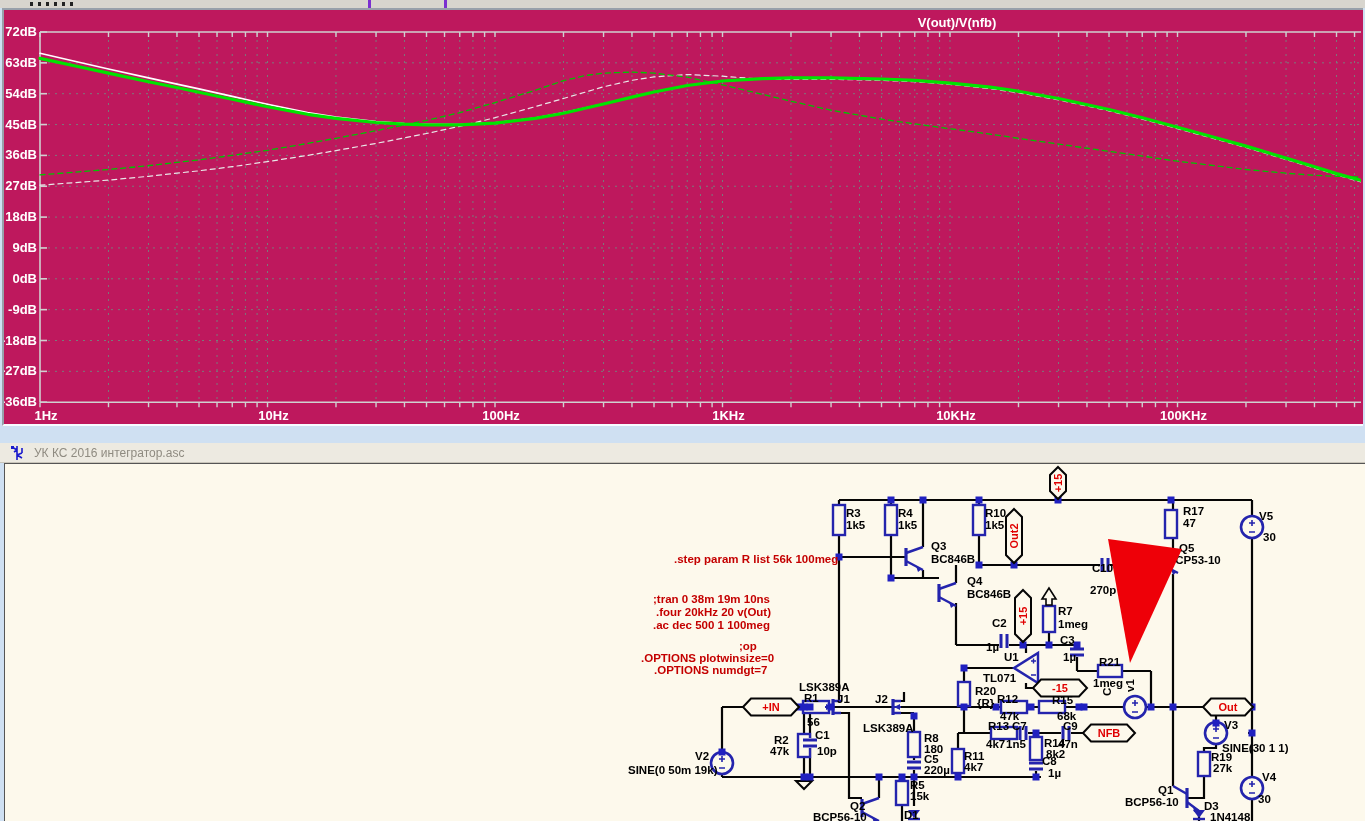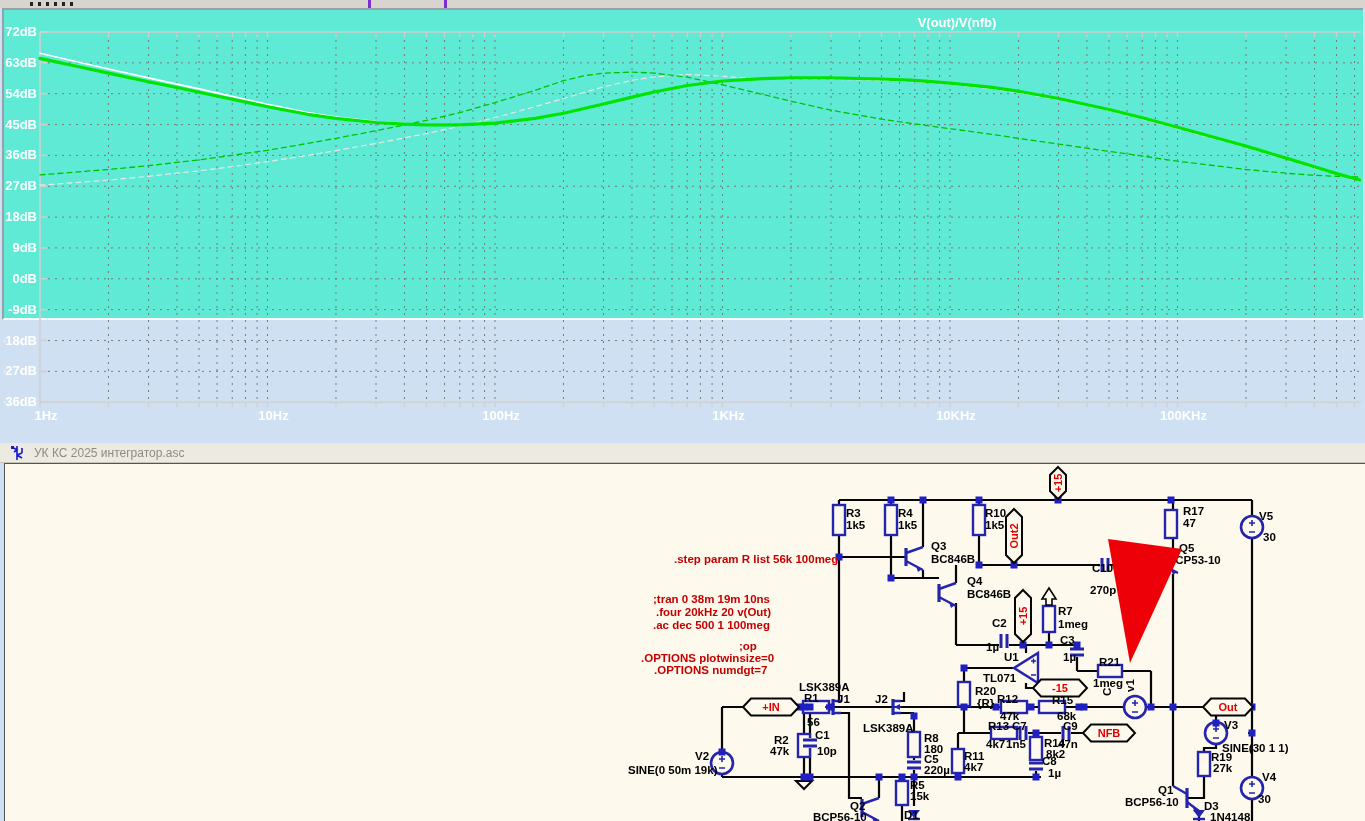--- a/index.html
+++ b/index.html
@@ -4,21 +4,21 @@
 <style>
   html,body{margin:0;padding:0;}
   body{
     width:1365px;height:821px;position:relative;overflow:hidden;
     background:#cfe0f2;font-family:"Liberation Sans",sans-serif;
   }
   .toolbar-strip{position:absolute;left:0;top:0;width:1365px;height:8px;background:#d8d5ce;}
   .tb-mark{position:absolute;top:2px;width:3px;height:4px;background:#222;}
   .tb-tick{position:absolute;top:0;width:3px;height:8px;background:#7b2fd0;}
   .plot-pane{
-    position:absolute;left:2px;top:8px;width:1361px;height:312px;background:#5eead4;
+    position:absolute;left:2px;top:8px;width:1361px;height:418px;background:#be185d;
     border-top:2px solid #98a0aa;border-left:2px solid #98a0aa;border-bottom:2px solid #f8fbff;
     box-sizing:border-box;
   }
   .plot-pane svg{display:block;}
   .schem-tabbar{
     position:absolute;left:0;top:443px;width:1365px;height:20px;background:#edeae1;
     border-bottom:1px solid #c9c5ba;box-sizing:border-box;
   }
   .schem-tab-title{
     position:absolute;left:34px;top:3px;font-size:12px;color:#8f8b81;white-space:nowrap;
@@ -251,21 +251,21 @@
       <polyline points="36.0,43.3 76.1,52.5 104.5,59.0 144.5,67.9 173.0,74.1 195.0,78.9 228.3,86.4 263.5,94.3 303.6,102.6 332.0,107.0 372.0,111.5 400.5,113.5 422.5,114.2 455.8,114.6 491.0,112.8 531.1,108.0 559.5,102.9 599.5,94.0 628.0,87.1 650.0,82.0 683.3,75.5 718.5,71.0 758.6,68.6 787.0,67.9 827.0,67.9 877.5,69.0 910.8,70.3 946.0,73.1 986.1,77.2 1014.5,81.3 1054.5,88.5 1105.0,99.5 1138.3,107.7 1173.5,117.3 1213.6,128.3 1242.0,136.1 1282.0,148.1 1310.5,156.7 1332.5,163.6 1362.9,172.1" fill="none" stroke="#ffffff" stroke-width="1.6" stroke-linejoin="round" stroke-linecap="round"></polyline>
       <polyline points="36.0,48.4 76.1,57.0 104.5,63.1 144.5,71.7 173.0,77.5 195.0,82.3 228.3,89.2 263.5,96.7 303.6,104.3 332.0,108.4 372.0,112.5 400.5,114.2 422.5,114.9 455.8,114.9 491.0,113.2 531.1,108.4 559.5,103.2 599.5,94.0 628.0,87.1 650.0,82.0 683.3,75.5 718.5,71.0 758.6,68.6 787.0,67.9 827.0,67.9 877.5,69.0 910.8,70.3 946.0,73.1 986.1,77.2 1014.5,81.3 1054.5,88.5 1105.0,99.5 1138.3,107.7 1173.5,117.3 1213.6,128.3 1242.0,136.1 1282.0,148.1 1310.5,156.7 1332.5,163.6 1362.9,172.1" fill="none" stroke="#00e400" stroke-width="3.2" stroke-linejoin="round" stroke-linecap="round"></polyline>
     </svg>
 </div>
 
 <div class="schem-tabbar">
   <svg class="schem-tab-icon" width="18" height="18" viewBox="0 0 18 18">
     <path d="M8 2 V16 M8 6 L3 3 M8 6 L5 8 M8 11 L13 9 M13 9 L13 4 M8 11 L13 14" stroke="#1a1acc" stroke-width="1.6" fill="none"></path>
     <rect x="2" y="2" width="3" height="3" fill="#1a1acc"></rect>
   </svg>
-  <div class="schem-tab-title">УК КС 2025 интегратор.asc</div>
+  <div class="schem-tab-title">УК КС 2016 интегратор.asc</div>
 </div>
 
 <div class="schem-canvas">
   <svg id="schem" width="1360" height="357" viewBox="4 464 1360 357">
 
     <path id="wires" fill="none" stroke="#050505" stroke-width="2.2" d="M838 500 H1251 M1251 500 V821
          M838 500 V695 M838 557 H905
          M890 500 V578 M890 578 H938
          M922 500 V547 M922 570 V578
          M978 500 V565 M978 565 H1160

